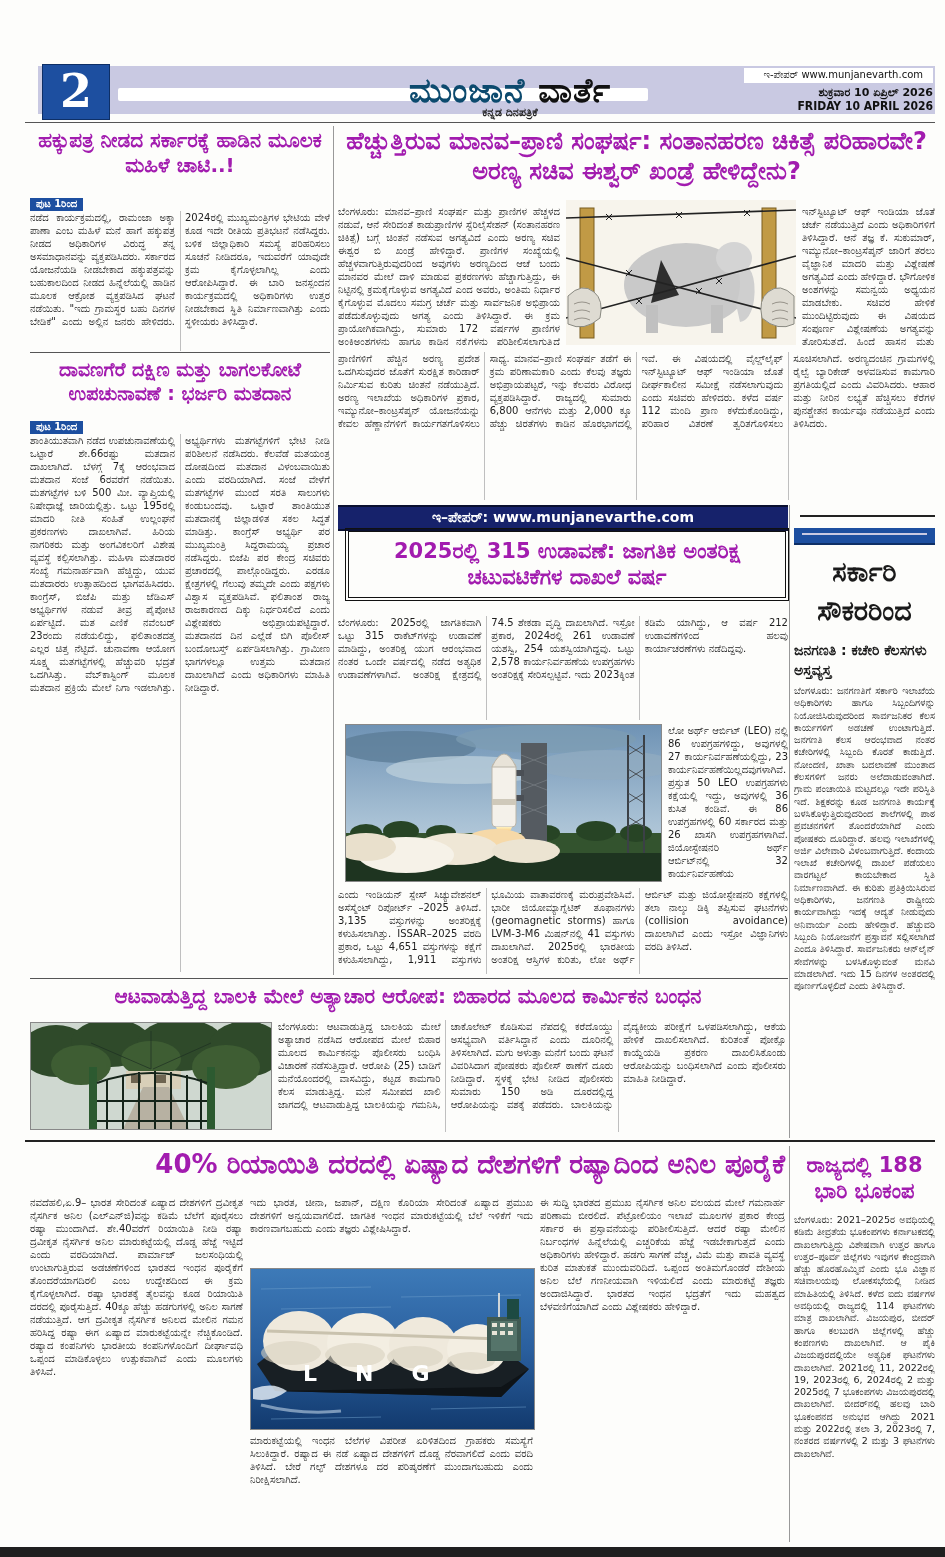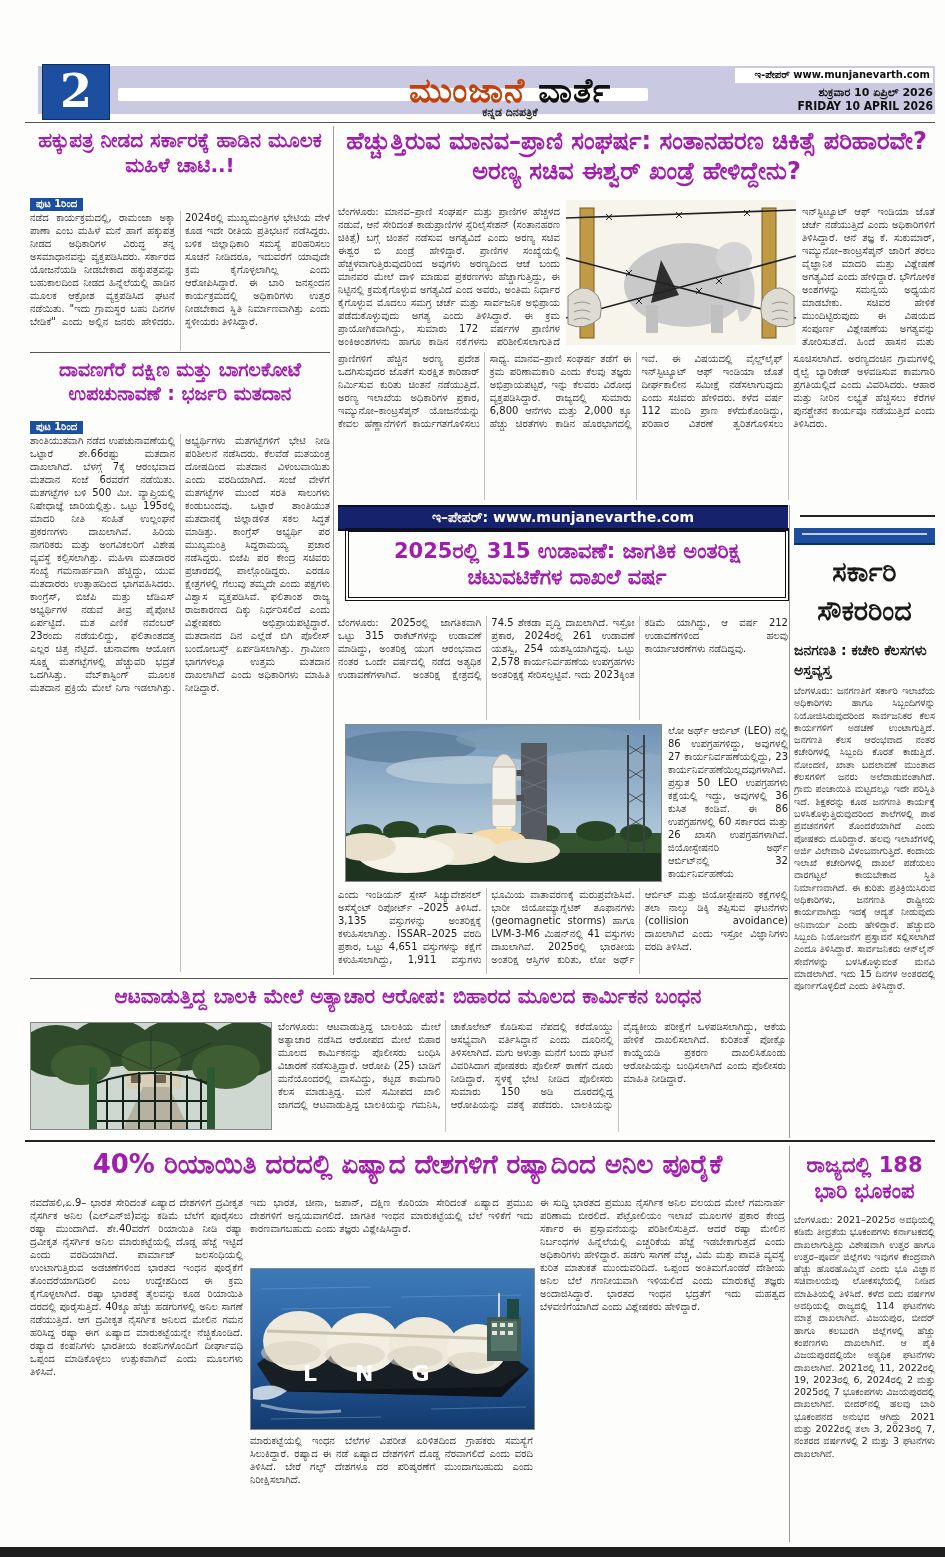--- a/index.html
+++ b/index.html
@@ -5,25 +5,25 @@
   html,body{margin:0;padding:0;background:#e8e8e6;}
   #page{position:relative;width:945px;height:1557px;background:#fdfdfb;margin:0 auto;
         font-family:"DejaVu Sans","Liberation Sans",sans-serif;color:#1a1a1a;overflow:hidden;}
   .abs{position:absolute;}
   
   .mast-bar{background:#c9c9e2;}
   .pagenum{background:#1d4fa0;color:#fff;font-family:"DejaVu Serif","Liberation Serif",serif;
            font-weight:bold;font-size:46px;text-align:center;line-height:52px;border:1px solid #0e2f66;}
   .white-strip{background:#ffffff;border-radius:2px;}
   .mast-title{font-size:34px;font-weight:bold;letter-spacing:1px;white-space:nowrap;text-align:center;}
-  .mast-title .red{color:#c2410c;}
+  .mast-title .red{color:#0c4a6e;}
   .mast-title .blk{color:#111;}
   .mast-sub{font-size:11px;font-weight:bold;color:#222;text-align:center;}
   .mast-right{text-align:right;font-size:10px;color:#111;}
-  .mast-right .box{background:#fff;padding:1px 3px 2px 20px;display:inline-block;font-weight:bold;}
+  .mast-right .box{background:#fff;padding:1px 10px 2px 20px;display:inline-block;font-weight:normal;}
   .mast-right .kn{font-weight:bold;font-size:11px;margin-top:3px;}
   .mast-right .en{font-weight:bold;font-size:12px;font-stretch:condensed;}
   
   .hr{background:#555;height:1px;}
   .hr2{background:#222;height:2px;}
   .vr{background:#999;width:1px;}
   
   .headline{font-weight:bold;color:#a21caf;text-align:center;line-height:1.25;}
   .h-20{font-size:20px;} .h-19{font-size:19px;} .h-24{font-size:24px;}
   .h-21{font-size:21px;} .h-26{font-size:26px;} .h-22{font-size:21px;}
@@ -254,21 +254,21 @@
         <line x1="60" y1="20" x2="120" y2="46"></line>
           <line x1="180" y1="20" x2="122" y2="46"></line>
           <line x1="120" y1="8" x2="120" y2="46"></line>
       </g>
     </svg>
   </div>
   <div class="abs body-text cols3" style="left:278px;top:1020px;width:508px;height:112px;">ಬೆಂಗಳೂರು: ಆಟವಾಡುತ್ತಿದ್ದ ಬಾಲಕಿಯ ಮೇಲೆ ಅತ್ಯಾಚಾರ ನಡೆಸಿದ ಆರೋಪದ ಮೇಲೆ ಬಿಹಾರ ಮೂಲದ ಕಾರ್ಮಿಕನನ್ನು ಪೊಲೀಸರು ಬಂಧಿಸಿ ವಿಚಾರಣೆ ನಡೆಸುತ್ತಿದ್ದಾರೆ. ಆರೋಪಿ (25) ಬಾಡಿಗೆ ಮನೆಯೊಂದರಲ್ಲಿ ವಾಸವಿದ್ದು, ಕಟ್ಟಡ ಕಾಮಗಾರಿ ಕೆಲಸ ಮಾಡುತ್ತಿದ್ದ. ಮನೆ ಸಮೀಪದ ಖಾಲಿ ಜಾಗದಲ್ಲಿ ಆಟವಾಡುತ್ತಿದ್ದ ಬಾಲಕಿಯನ್ನು ಗಮನಿಸಿ, ಚಾಕೊಲೇಟ್ ಕೊಡಿಸುವ ನೆಪದಲ್ಲಿ ಕರೆದೊಯ್ದು ಅಸಭ್ಯವಾಗಿ ವರ್ತಿಸಿದ್ದಾನೆ ಎಂದು ದೂರಿನಲ್ಲಿ ತಿಳಿಸಲಾಗಿದೆ. ಮಗು ಅಳುತ್ತಾ ಮನೆಗೆ ಬಂದು ಘಟನೆ ವಿವರಿಸಿದಾಗ ಪೋಷಕರು ಪೊಲೀಸ್ ಠಾಣೆಗೆ ದೂರು ನೀಡಿದ್ದಾರೆ. ಸ್ಥಳಕ್ಕೆ ಭೇಟಿ ನೀಡಿದ ಪೊಲೀಸರು ಸುಮಾರು 150 ಅಡಿ ದೂರದಲ್ಲಿದ್ದ ಆರೋಪಿಯನ್ನು ವಶಕ್ಕೆ ಪಡೆದರು. ಬಾಲಕಿಯನ್ನು ವೈದ್ಯಕೀಯ ಪರೀಕ್ಷೆಗೆ ಒಳಪಡಿಸಲಾಗಿದ್ದು, ಆಕೆಯ ಹೇಳಿಕೆ ದಾಖಲಿಸಲಾಗಿದೆ. ಕುರಿತಂತೆ ಪೋಕ್ಸೊ ಕಾಯ್ದೆಯಡಿ ಪ್ರಕರಣ ದಾಖಲಿಸಿಕೊಂಡು ಆರೋಪಿಯನ್ನು ಬಂಧಿಸಲಾಗಿದೆ ಎಂದು ಪೊಲೀಸರು ಮಾಹಿತಿ ನೀಡಿದ್ದಾರೆ.</div>
 
   <div class="abs hr2" style="left:25px;top:1140px;width:910px;"></div>
 
-  <div class="abs headline h-26" style="left:30px;top:1148px;width:755px;">40% ರಿಯಾಯಿತಿ ದರದಲ್ಲಿ ಏಷ್ಯಾದ ದೇಶಗಳಿಗೆ ರಷ್ಯಾದಿಂದ ಅನಿಲ ಪೂರೈಕೆ</div>
+  <div class="abs headline h-26" style="left:30px;top:1148px;width:755px;text-align:right;">40% ರಿಯಾಯಿತಿ ದರದಲ್ಲಿ ಏಷ್ಯಾದ ದೇಶಗಳಿಗೆ ರಷ್ಯಾದಿಂದ ಅನಿಲ ಪೂರೈಕೆ</div>
   <div class="abs body-text" style="left:30px;top:1196px;width:213px;height:345px;">ನವದೆಹಲಿ,ಏ.9– ಭಾರತ ಸೇರಿದಂತೆ ಏಷ್ಯಾದ ದೇಶಗಳಿಗೆ ದ್ರವೀಕೃತ ನೈಸರ್ಗಿಕ ಅನಿಲ (ಎಲ್‌ಎನ್‌ಜಿ)ವನ್ನು ಕಡಿಮೆ ಬೆಲೆಗೆ ಪೂರೈಸಲು ರಷ್ಯಾ ಮುಂದಾಗಿದೆ. ಶೇ.40ವರೆಗೆ ರಿಯಾಯಿತಿ ನೀಡಿ ರಷ್ಯಾ ದ್ರವೀಕೃತ ನೈಸರ್ಗಿಕ ಅನಿಲ ಮಾರುಕಟ್ಟೆಯಲ್ಲಿ ದೊಡ್ಡ ಹೆಜ್ಜೆ ಇಟ್ಟಿದೆ ಎಂದು ವರದಿಯಾಗಿದೆ. ಪಾರ್ಮಾಜ್ ಜಲಸಂಧಿಯಲ್ಲಿ ಉಂಟಾಗುತ್ತಿರುವ ಅಡಚಣೆಗಳಿಂದ ಭಾರತದ ಇಂಧನ ಪೂರೈಕೆಗೆ ತೊಂದರೆಯಾಗದಿರಲಿ ಎಂಬ ಉದ್ದೇಶದಿಂದ ಈ ಕ್ರಮ ಕೈಗೊಳ್ಳಲಾಗಿದೆ. ರಷ್ಯಾ ಭಾರತಕ್ಕೆ ತೈಲವನ್ನು ಕೂಡ ರಿಯಾಯಿತಿ ದರದಲ್ಲಿ ಪೂರೈಸುತ್ತಿದೆ. 40ಕ್ಕೂ ಹೆಚ್ಚು ಹಡಗುಗಳಲ್ಲಿ ಅನಿಲ ಸಾಗಣೆ ನಡೆಯುತ್ತಿದೆ. ಆಗ ದ್ರವೀಕೃತ ನೈಸರ್ಗಿಕ ಅನಿಲದ ಮೇಲಿನ ಗಮನ ಹರಿಸಿದ್ದ ರಷ್ಯಾ ಈಗ ಏಷ್ಯಾದ ಮಾರುಕಟ್ಟೆಯನ್ನೇ ನೆಚ್ಚಿಕೊಂಡಿದೆ. ರಷ್ಯಾದ ಕಂಪನಿಗಳು ಭಾರತೀಯ ಕಂಪನಿಗಳೊಂದಿಗೆ ದೀರ್ಘಾವಧಿ ಒಪ್ಪಂದ ಮಾಡಿಕೊಳ್ಳಲು ಉತ್ಸುಕವಾಗಿವೆ ಎಂದು ಮೂಲಗಳು ತಿಳಿಸಿವೆ.</div>
   <div class="abs body-text" style="left:250px;top:1196px;width:283px;height:68px;">ಇದು ಭಾರತ, ಚೀನಾ, ಜಪಾನ್, ದಕ್ಷಿಣ ಕೊರಿಯಾ ಸೇರಿದಂತೆ ಏಷ್ಯಾದ ಪ್ರಮುಖ ದೇಶಗಳಿಗೆ ಅನ್ವಯವಾಗಲಿದೆ. ಜಾಗತಿಕ ಇಂಧನ ಮಾರುಕಟ್ಟೆಯಲ್ಲಿ ಬೆಲೆ ಇಳಿಕೆಗೆ ಇದು ಕಾರಣವಾಗಬಹುದು ಎಂದು ತಜ್ಞರು ವಿಶ್ಲೇಷಿಸಿದ್ದಾರೆ.</div>
 
   <div class="abs photo" style="left:250px;top:1268px;width:283px;height:160px;">
     <svg width="283" height="160" viewBox="0 0 283 160">
       <defs>
         <linearGradient id="sea" x1="0" y1="0" x2="0" y2="1">
           <stop offset="0" stop-color="#3d7ab8"></stop>
             <stop offset="0.5" stop-color="#2a5f9e"></stop>
             <stop offset="1" stop-color="#123a6e"></stop>

